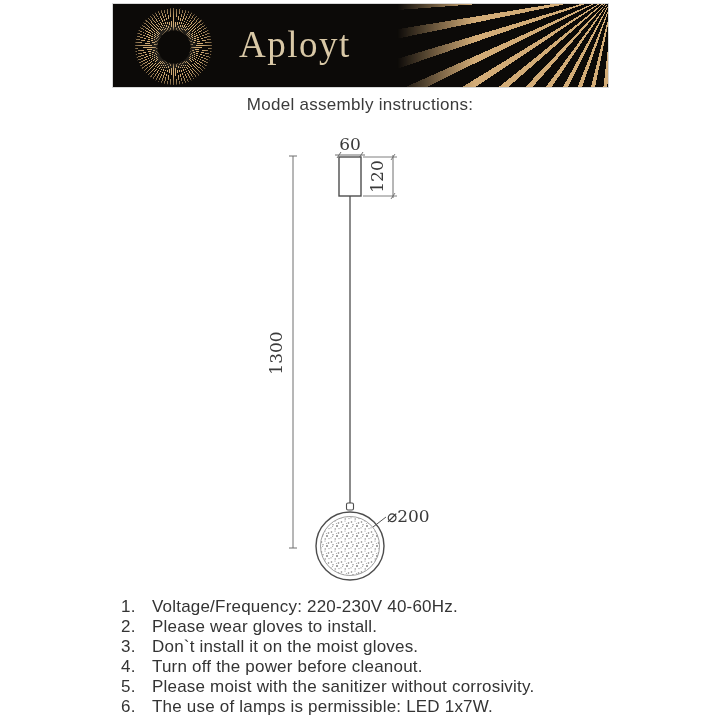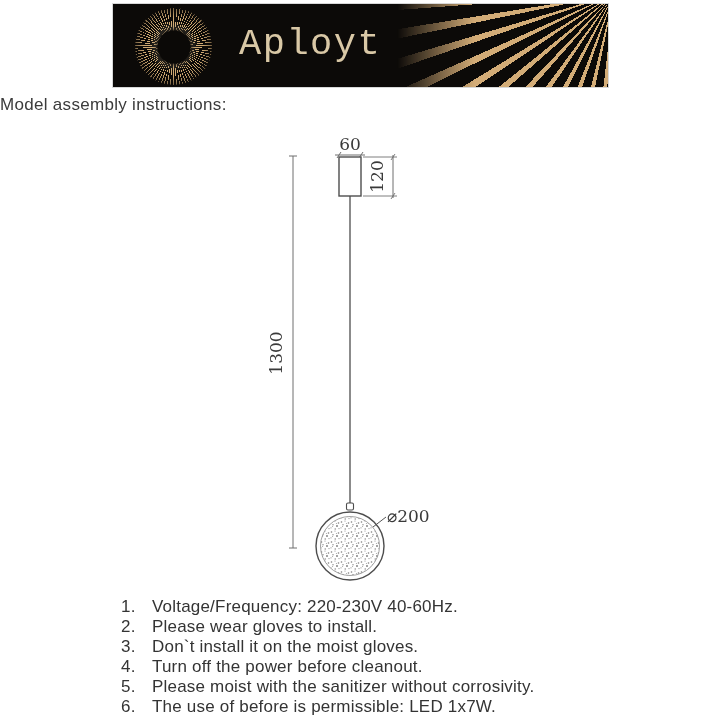--- a/index.html
+++ b/index.html
@@ -21,32 +21,32 @@
       repeating-conic-gradient(#cfa973 0deg 1.3deg, rgba(11,9,7,0) 1.3deg 4.6deg);
   }
   .logo-burst::after{
     content:"";position:absolute;left:50%;top:50%;width:33px;height:33px;
     transform:translate(-50%,-50%);border-radius:50%;background:#0b0907;
     box-shadow:0 0 4px 1px #0b0907;
   }
   .brand-name{
     position:absolute;left:126px;top:50%;transform:translateY(-54%);
     font-size:37px;font-weight:400;letter-spacing:1.5px;color:#d9c8a6;
-    font-family:Liberation Mono, monospace;
+    font-family:Liberation Serif, serif;
   }
   .banner-rays{
     position:absolute;top:0;right:0;width:215px;height:100%;
     background:repeating-conic-gradient(from 172deg at 103% -12%,
       rgba(11,9,7,0) 0deg 5deg, #d3ac77 5deg 7.4deg);
     -webkit-mask-image:linear-gradient(to left,#000 62%,transparent 98%);
     mask-image:linear-gradient(to left,#000 62%,transparent 98%);
   }
   
   .title-block{
-    position:absolute;left:0;top:95px;width:720px;
+    position:absolute;left:0;top:95px;width:720px;text-align:center;
     font-size:17px;line-height:20px;letter-spacing:.3px;color:#3b3b3b;
   }
   
   .drawing{position:absolute;left:0;top:0;width:720px;height:720px;}
   .dim-label{
     font-family:"DejaVu Serif","Liberation Serif",serif;
     font-size:17px;fill:#3a3a3a;
   }
   
   .instructions{
@@ -137,15 +137,15 @@
   <div class="instr-row">
     <span class="instr-num">4.</span>
     <span class="instr-text">Turn off the power before cleanout.</span>
   </div>
   <div class="instr-row">
     <span class="instr-num">5.</span>
     <span class="instr-text">Please moist with the sanitizer without corrosivity.</span>
   </div>
   <div class="instr-row">
     <span class="instr-num">6.</span>
-    <span class="instr-text">The use of before is permissible: LED 1x7W.</span>
+    <span class="instr-text">The use of lamps is permissible: LED 1x7W.</span>
   </div>
 </div>
 
 </body></html>

